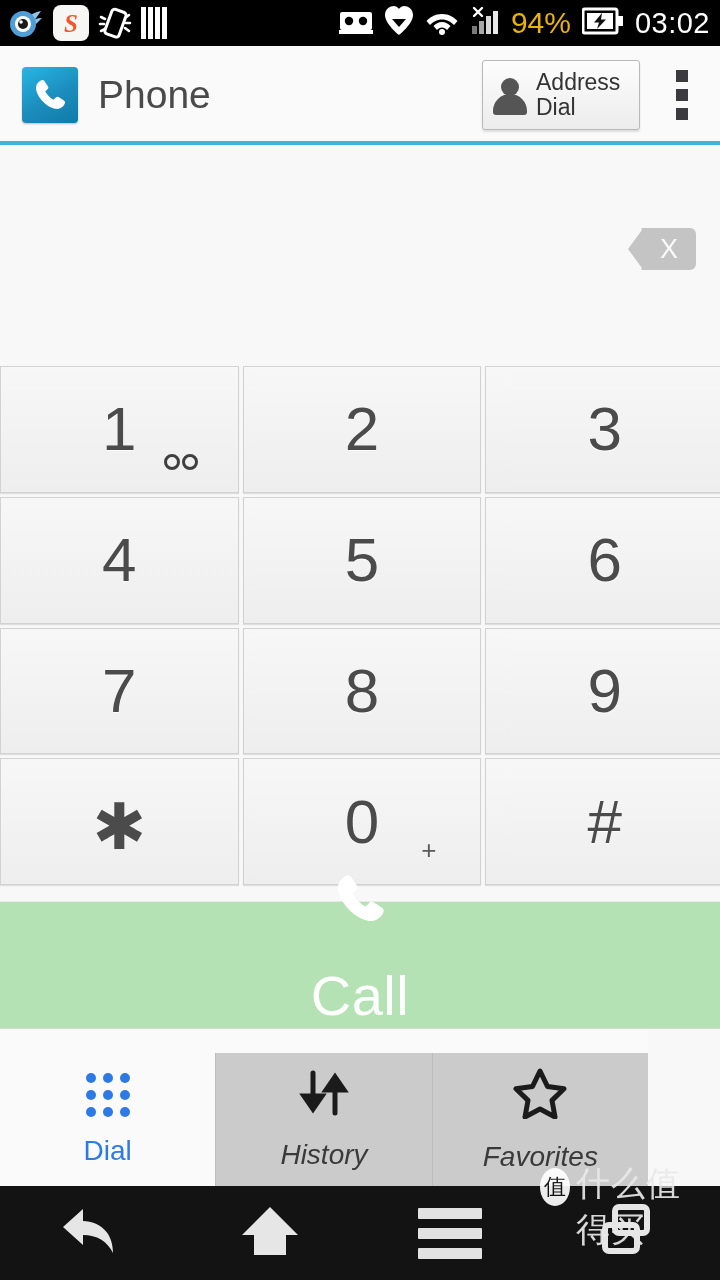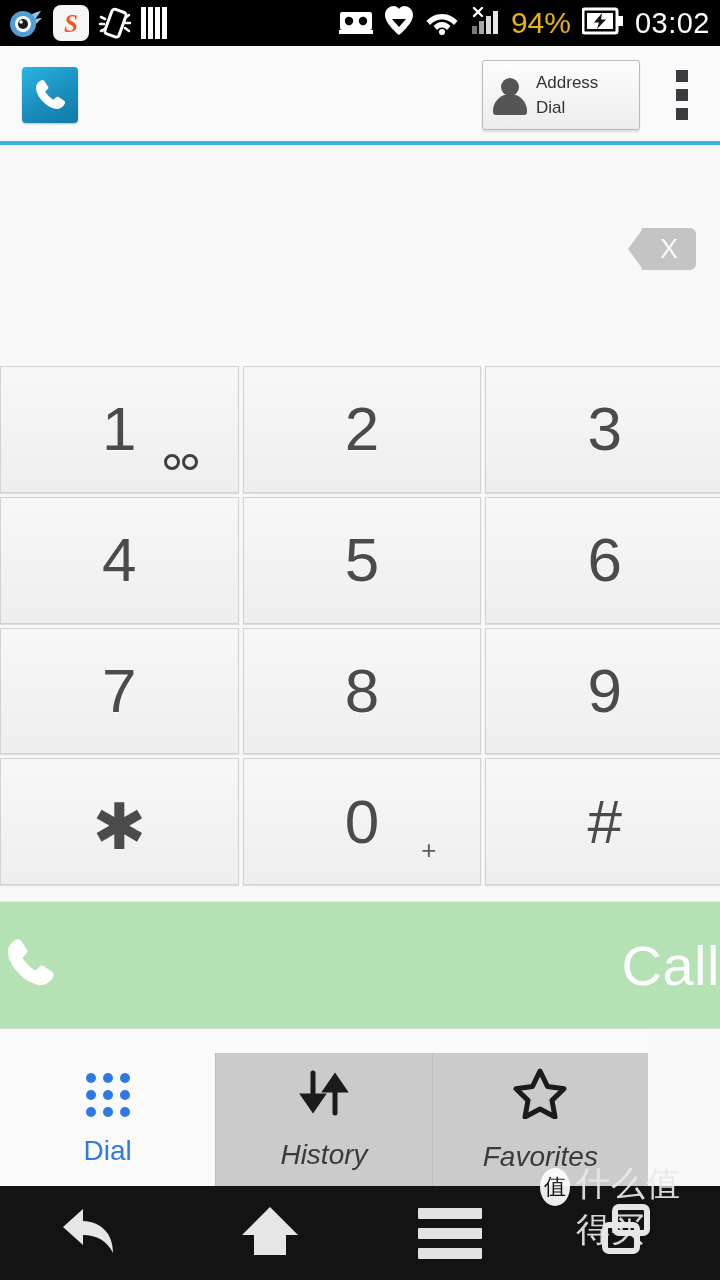--- a/index.html
+++ b/index.html
@@ -52,21 +52,21 @@
     background:linear-gradient(#fdfdfd,#ececec);
     border:1px solid #b9b9b9; border-radius:3px;
     box-shadow:0 2px 2px rgba(0,0,0,.12);
     display:flex; align-items:center; padding:0 12px 0 8px; gap:7px;
   }
   .ab-person { width:38px; height:40px; position:relative; flex:none; }
   .ab-person .head { position:absolute; left:10px; top:3px; width:18px; height:18px;
                      border-radius:50%; background:#555; }
   .ab-person .body { position:absolute; left:2px; top:19px; width:34px; height:21px;
                      border-radius:17px 17px 3px 3px; background:#555; }
-  .ab-label { font-size:17px; line-height:25px; color:#333; }
+  .ab-label { font-size:23px; line-height:25px; color:#333; }
 
   .overflow { width:60px; height:97px; display:flex; flex-direction:column;
               align-items:center; justify-content:center; gap:7px; margin-right:8px; }
   .overflow i { display:block; width:12px; height:12px; background:#3b3b3f; }
 
   .accentline { position:absolute; top:141px; left:0; width:720px; height:4px; background:#3fb3dd; }
 
   
   .display {
     position:absolute; top:145px; left:0; width:720px; height:218px;
@@ -117,21 +117,21 @@
   }
   .key .vm { position:absolute; right:40px; bottom:22px; display:flex; gap:2px; }
   .key .vm i { display:block; width:16px; height:16px; border:3px solid #3f3f3f;
                border-radius:50%; }
   .key .star { font-size:64px; color:#4b4b4b; line-height:0.8; margin-top:12px; }
 
   
   .callbtn {
     position:absolute; top:901px; left:0; width:720px; height:128px;
     background:#b5e2b4; border-top:1px solid #e8e8e8; border-bottom:1px solid #d8d8d8;
-    display:flex; align-items:center; justify-content:space-between; gap:30px;
+    display:flex; align-items:center; justify-content:flex-end; gap:30px;flex-direction:column;
   }
   .callbtn .calltext { font-size:56px; color:#ffffff; letter-spacing:0.5px; }
 
   
   .tabs {
     position:absolute; top:1031px; left:0; width:648px; height:155px;
     background:#fafafa; display:flex; align-items:flex-end;
   }
   .tab {
     height:133px; display:flex; flex-direction:column; align-items:center;
@@ -256,20 +256,21 @@
       <span class="clock">03:02</span>
     </div>
   </div>
 
   <div class="appbar">
     <div class="appicon">
       <svg width="38" height="38" viewBox="0 0 38 38">
         <path d="M11.5 4 C9 4 5 8 5 11.5 C5 21 17 33 26.5 33 C30 33 34 29 34 26.5 C34 25.5 33.5 25 32.5 24.3 L27.5 21 C26.5 20.4 25.7 20.6 25 21.3 L22.5 23.8 C19.5 22.2 15.8 18.5 14.2 15.5 L16.7 13 C17.4 12.3 17.6 11.5 17 10.5 L13.7 5.5 C13 4.5 12.5 4 11.5 4 Z" fill="#ffffff"></path>
       </svg>
     </div>
+    <div class="apptitle">Phone</div>
 
     <div class="addrbook">
       <span class="ab-person">
         <span class="head"></span>
           <span class="body"></span>
       </span>
       <span class="ab-label">
         <span>Address</span><br>
         <span>Dial</span>
       </span>

